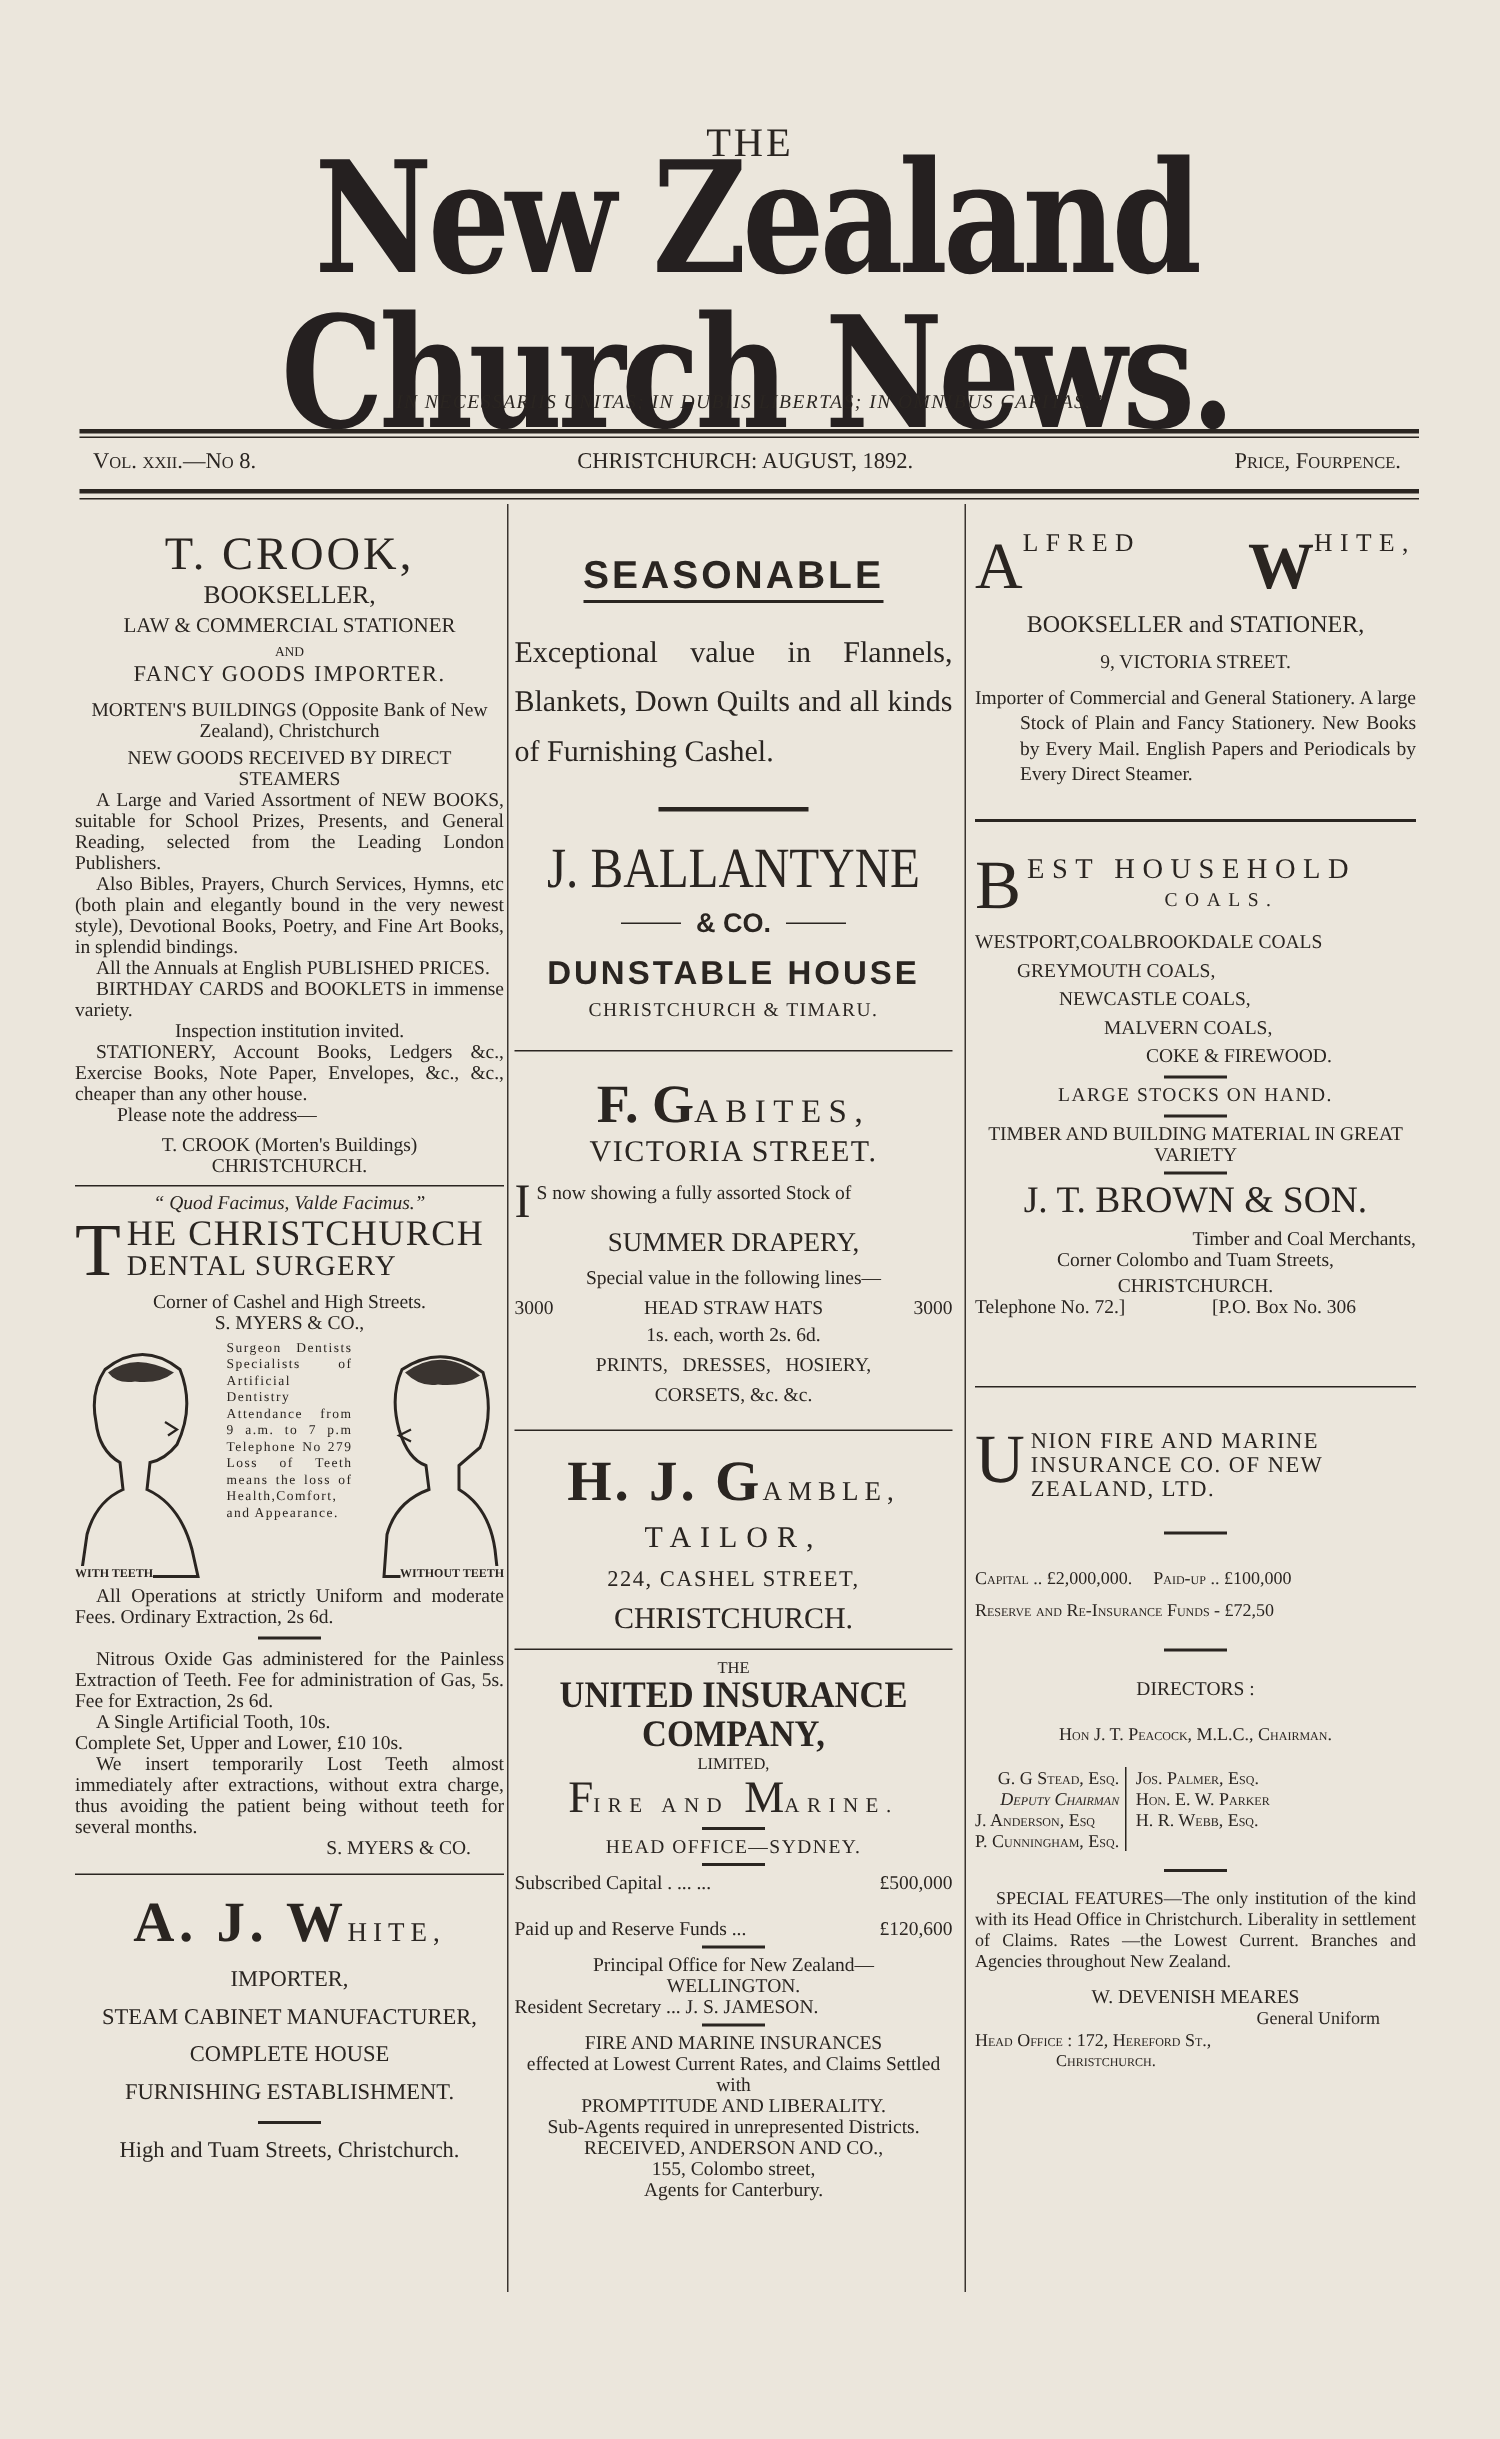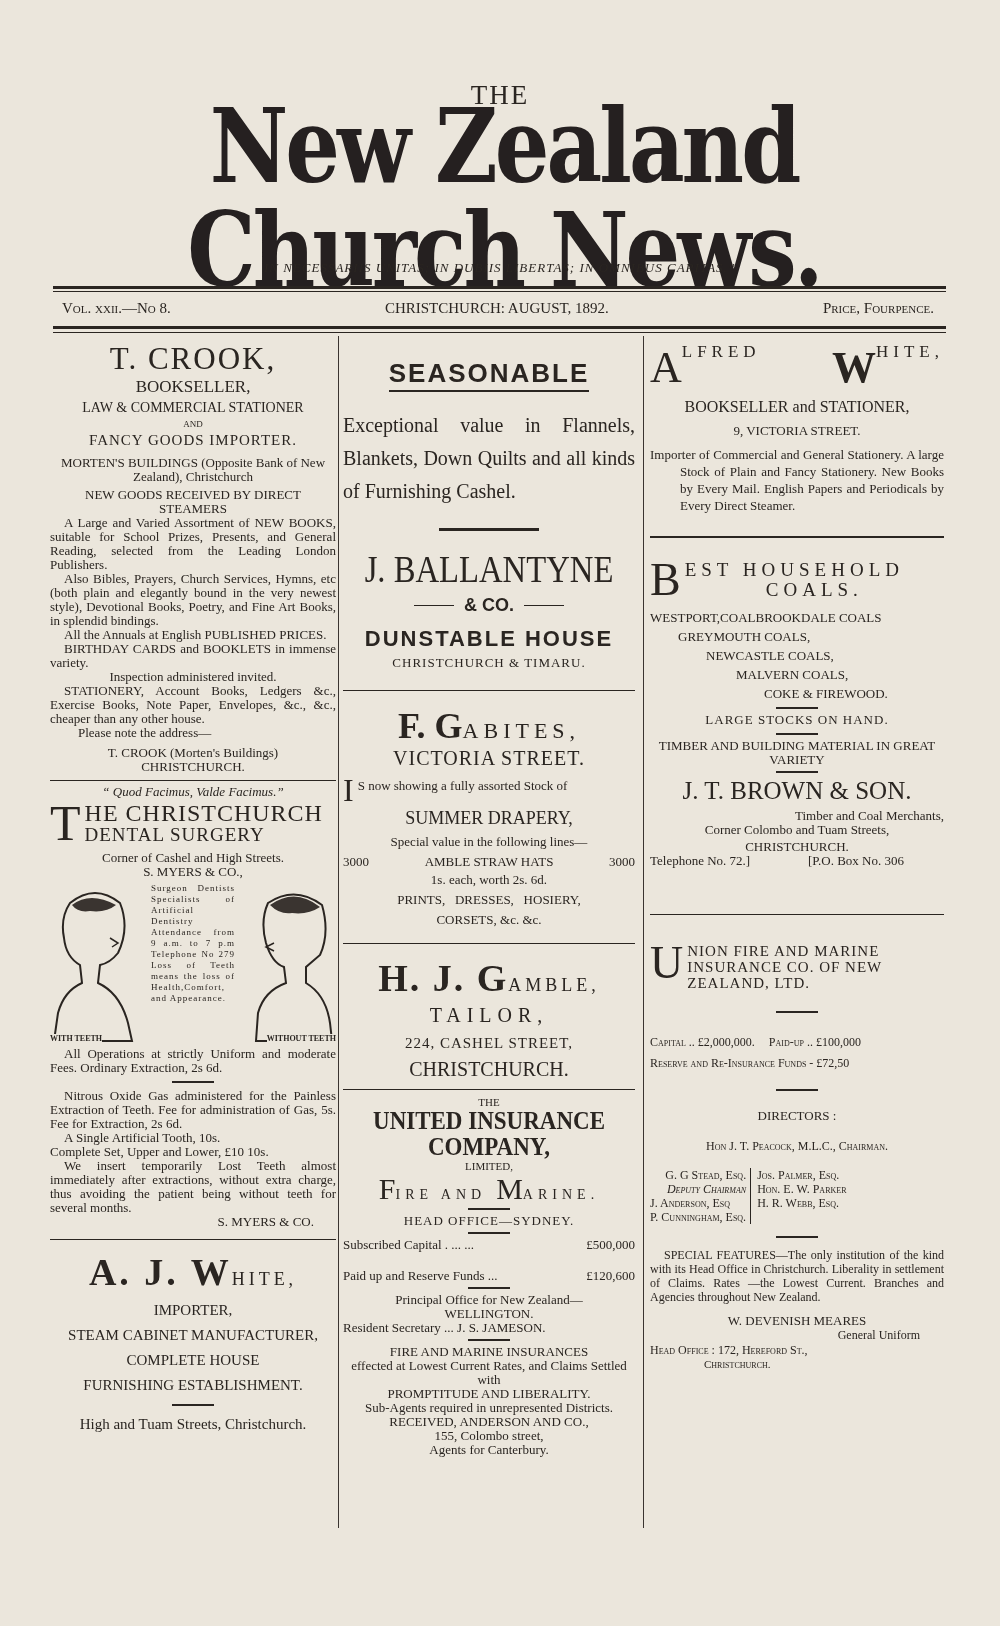--- a/index.html
+++ b/index.html
@@ -19,21 +19,21 @@
     font-family: "DejaVu Serif", serif; font-weight: bold; font-size: 86px;
     letter-spacing: -3px; transform: scaleY(1.2); color: #252020; line-height: 1;
   }
   .motto { position: absolute; top: 260px; left: 0; width: 1000px; text-align: center; font-style: italic; font-size: 13px; letter-spacing: 1px; }
   .rule-double { position: absolute; left: 53px; width: 893px; border-top: 3px solid #2a2521; }
   .rule-thin { position: absolute; left: 53px; width: 893px; border-top: 1px solid #2a2521; }
   .issue-line { position: absolute; top: 300px; left: 62px; width: 872px; display: flex; justify-content: space-between; font-size: 15px; }
   .issue-line .sc { font-variant: small-caps; }
 
   
-  .col { position: absolute; top: 342px; }
+  .col { position: absolute; top: 352px; }
   .col-left { left: 50px; width: 286px; }
   .col-mid { left: 343px; width: 292px; }
   .col-right { left: 650px; width: 294px; }
   .vrule { position: absolute; top: 336px; height: 1192px; border-left: 1.5px solid #3a3430; }
 
   .c { text-align: center; }
   .j { text-align: justify; }
   .sm { font-size: 13px; line-height: 14px; }
   .md { font-size: 15px; line-height: 17px; }
   .sans { font-family: "Liberation Sans", "DejaVu Sans", sans-serif; font-weight: bold; }
@@ -76,21 +76,21 @@
       <div class="c" style="font-size:17px;line-height:22px;">BOOKSELLER,</div>
       <div class="c" style="font-size:14px;line-height:20px;">LAW &amp; COMMERCIAL STATIONER</div>
       <div class="c" style="font-size:9px;line-height:12px;">AND</div>
       <div class="c" style="font-size:15px;line-height:20px;letter-spacing:1px;">FANCY GOODS IMPORTER.</div>
       <div class="c sm" style="margin-top:6px;">MORTEN'S BUILDINGS (Opposite Bank of New Zealand), Christchurch</div>
       <div class="c sm" style="margin-top:4px;">NEW GOODS RECEIVED BY DIRECT STEAMERS</div>
       <div class="j sm indent">A Large and Varied Assortment of NEW BOOKS, suitable for School Prizes, Presents, and General Reading, selected from the Leading London Publishers.</div>
       <div class="j sm indent">Also Bibles, Prayers, Church Services, Hymns, etc (both plain and elegantly bound in the very newest style), Devotional Books, Poetry, and Fine Art Books, in splendid bindings.</div>
       <div class="j sm indent">All the Annuals at English PUBLISHED PRICES.</div>
       <div class="j sm indent">BIRTHDAY CARDS and BOOKLETS in immense variety.</div>
-      <div class="c sm">Inspection administered invited.</div>
+      <div class="c sm">Inspection institution invited.</div>
       <div class="j sm indent">STATIONERY, Account Books, Ledgers &amp;c., Exercise Books, Note Paper, Envelopes, &amp;c., &amp;c., cheaper than any other house.</div>
       <div class="sm" style="padding-left:28px;">Please note the address—</div>
       <div class="c sm" style="margin-top:6px;">T. CROOK (Morten's Buildings)</div>
       <div class="c sm">CHRISTCHURCH.</div>
     </section>
     <div class="long-rule" style="margin:6px 0 4px;"></div>
 
     <section>
       <div class="c ital sm">“ Quod Facimus, Valde Facimus.”</div>
       <div style="margin-top:4px;overflow:hidden;">
@@ -166,21 +166,21 @@
       </div>
       <div class="c" style="font-size:20px;letter-spacing:1px;">VICTORIA STREET.</div>
       <div style="margin-top:6px;overflow:hidden;">
         <span class="dropcap" style="font-size:32px;line-height:28px;">I</span>
         <span class="sm">S now showing a fully assorted Stock of</span>
       </div>
       <div class="c" style="font-size:18px;margin-top:4px;">SUMMER DRAPERY,</div>
       <div class="c sm" style="margin-top:6px;">Special value in the following lines—</div>
       <div class="sm" style="display:flex;justify-content:space-between;margin-top:6px;">
         <span>3000</span>
-        <span>AMBLE STRAW HATS</span>
+        <span>HEAD STRAW HATS</span>
         <span>3000</span>
       </div>
       <div class="c sm" style="margin-top:4px;">1s. each, worth 2s. 6d.</div>
       <div class="c sm" style="margin-top:6px;white-space:pre;">PRINTS,   DRESSES,   HOSIERY,</div>
       <div class="c sm" style="margin-top:6px;">CORSETS, &amp;c. &amp;c.</div>
     </section>
     <div class="long-rule" style="margin:16px 0 12px;"></div>
 
     <section>
       <div class="c">
@@ -240,21 +240,21 @@
       <div class="c" style="font-size:16px;margin-top:6px;">BOOKSELLER and STATIONER,</div>
       <div class="c sm" style="margin-top:8px;">9, VICTORIA STREET.</div>
       <div class="j sm" style="margin-top:8px;padding-left:30px;text-indent:-30px;line-height:17px;">Importer of Commercial and General Stationery. A large Stock of Plain and Fancy Stationery. New Books by Every Mail. English Papers and Periodicals by Every Direct Steamer.</div>
     </section>
     <div style="border-top:2px solid #2a2521;margin:22px 0 22px;"></div>
 
     <section>
       <div style="overflow:hidden;">
         <span class="dropcap" style="font-size:46px;line-height:40px;">B</span>
         <div style="font-size:19px;letter-spacing:5px;line-height:20px;">EST HOUSEHOLD</div>
-        <div class="c" style="font-size:19px;letter-spacing:5px;line-height:20px;">COALS.</div>
+        <div class="c" style="font-size:13px;letter-spacing:5px;line-height:20px;">COALS.</div>
       </div>
       <div class="sm" style="margin-top:8px;line-height:19px;">
         <div>WESTPORT,COALBROOKDALE COALS</div>
         <div style="padding-left:28px;">GREYMOUTH COALS,</div>
         <div style="padding-left:56px;">NEWCASTLE COALS,</div>
         <div style="padding-left:86px;">MALVERN COALS,</div>
         <div style="padding-left:114px;">COKE &amp; FIREWOOD.</div>
       </div>
       <div class="short-rule" style="margin:4px auto 4px;"></div>
       <div class="c sm" style="letter-spacing:1px;">LARGE STOCKS ON HAND.</div>

